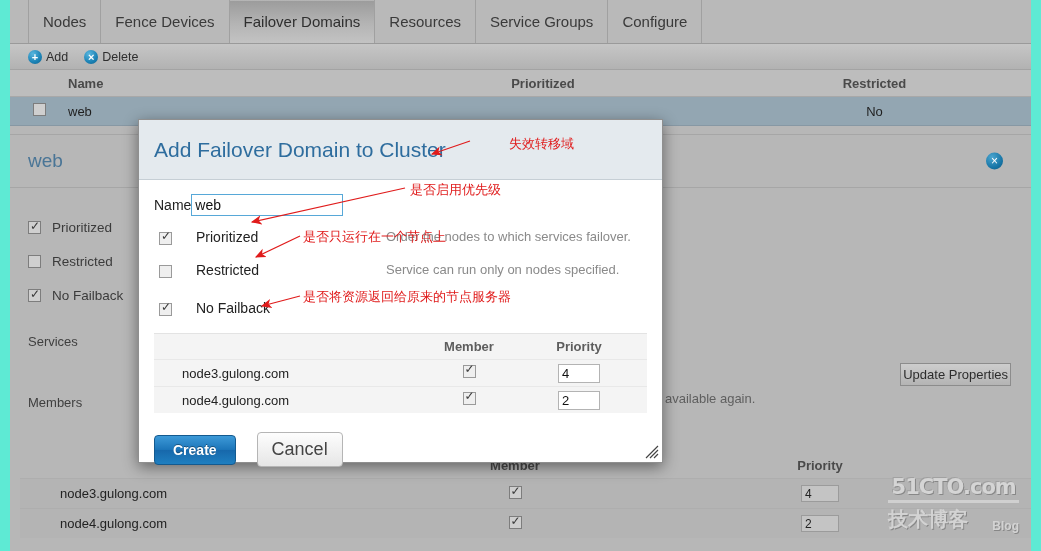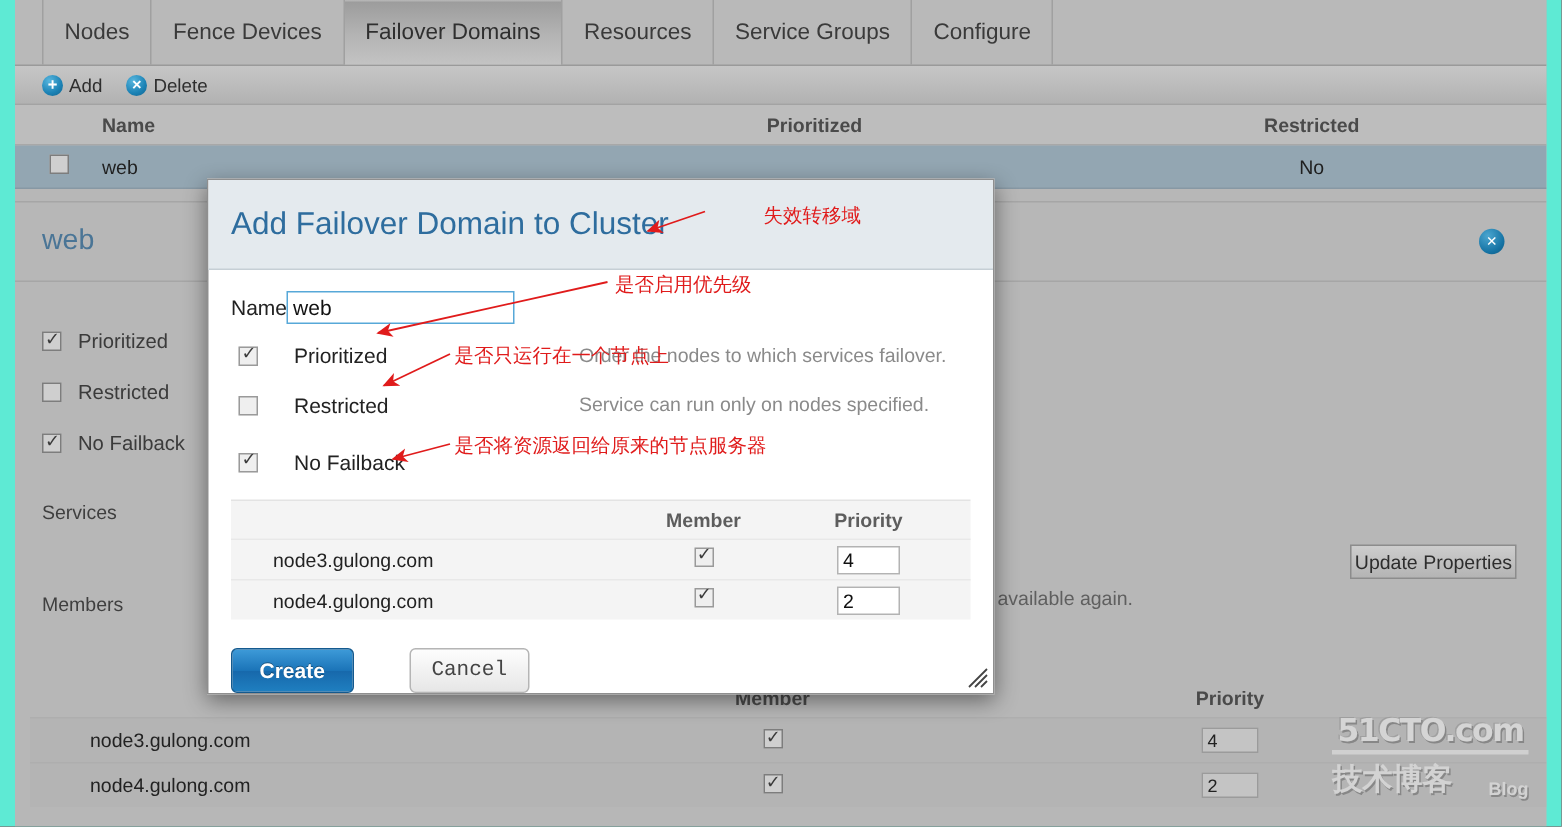--- a/index.html
+++ b/index.html
@@ -234,23 +234,22 @@
     border: 1px solid #145a8f;
     border-radius: 4px;
     color: #fff; font-weight: bold; font-size: 14px;
     padding: 6px 18px; cursor: pointer;
     font-family: "Liberation Sans", sans-serif;
     text-shadow: 0 -1px 0 rgba(0,0,0,.35);
   }
   .btn-cancel {
     background: linear-gradient(to bottom, #fdfdfd, #e6e6e6);
     border: 1px solid #b5b5b5; border-radius: 4px;
-    color: #444; font-size: 14px; padding: 6px 14px; cursor: pointer;
-    font-family: Liberation Mono, monospace;
-    margin-left: 16px;
+    color: #444; font-size: 18px; padding: 6px 14px; cursor: pointer;
+    font-family: Liberation Sans, sans-serif;
   }
   .resize-grip {
     position: absolute; right: 3px; bottom: 3px;
     width: 14px; height: 14px; cursor: nwse-resize;
   }
 
   
   .anno {
     position: absolute; left: 0; top: 0;
     width: 1041px; height: 551px;

